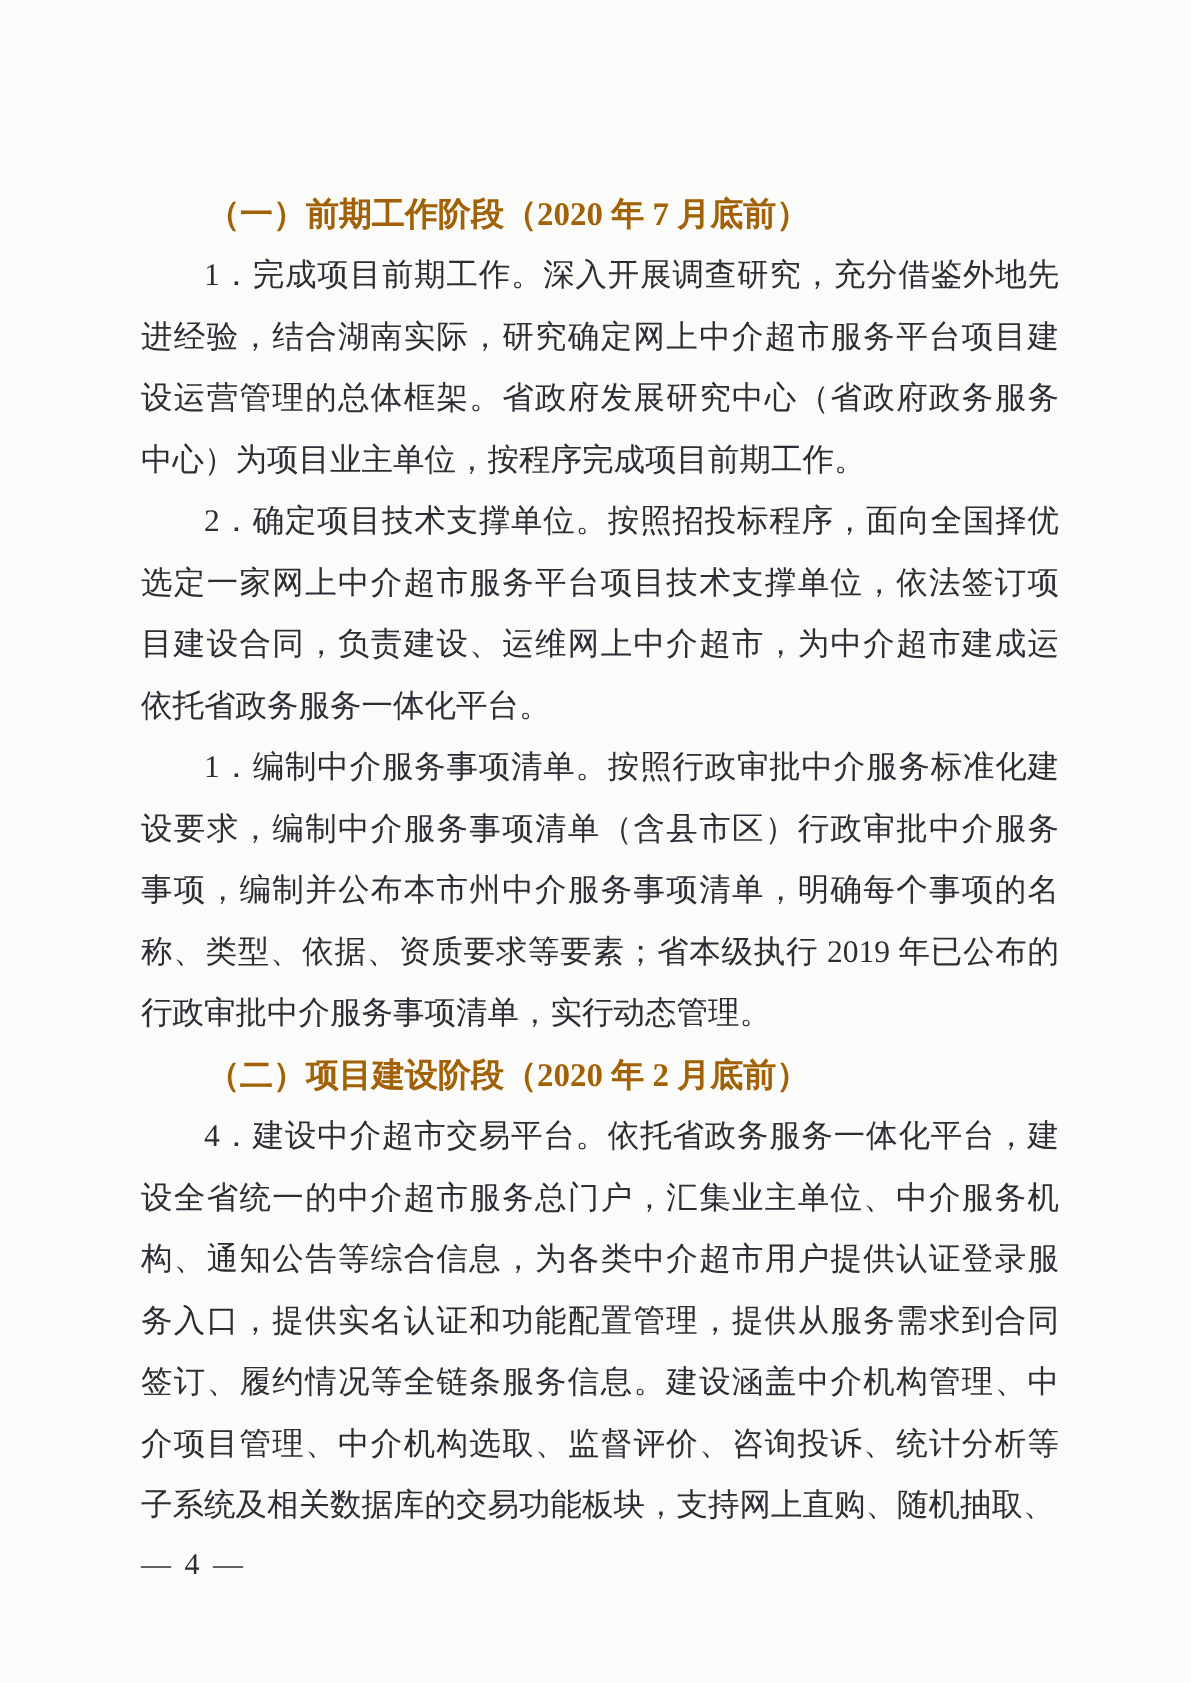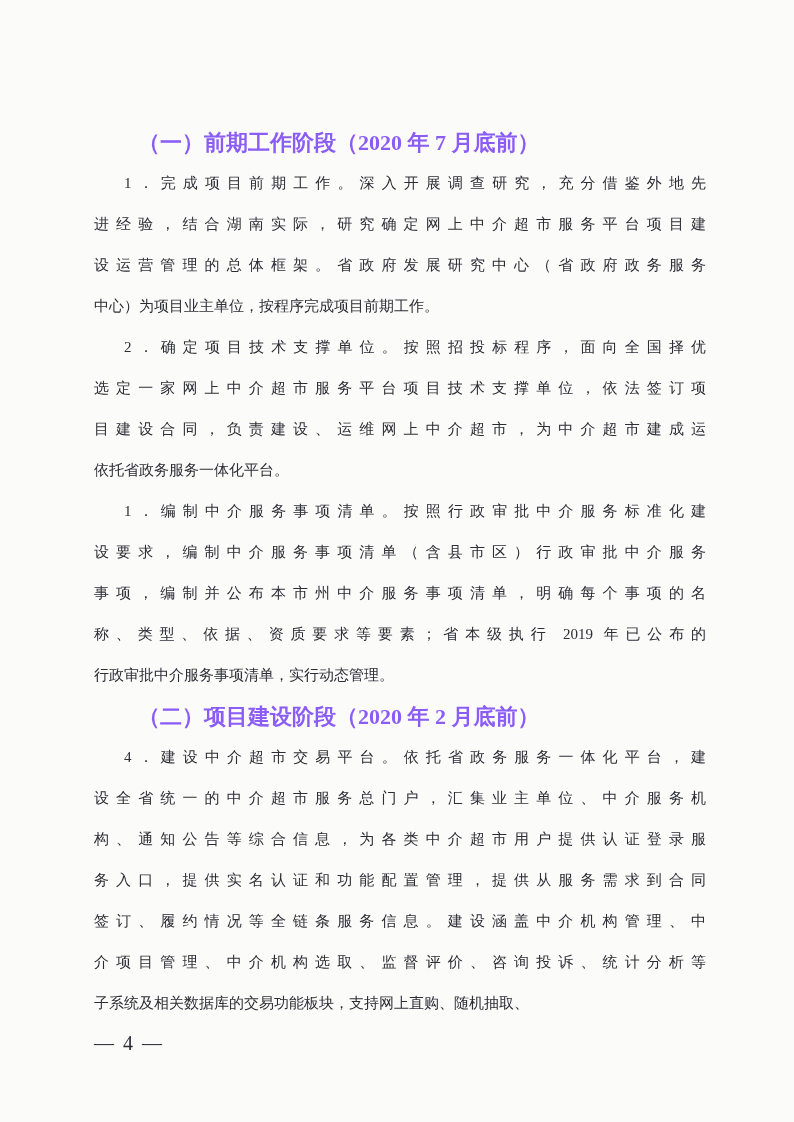--- a/index.html
+++ b/index.html
@@ -16,36 +16,36 @@
   }
   .content {
     position: absolute;
     left: 94px;
     top: 122px;
     width: 612px;
   }
   .line {
     height: 41px;
     line-height: 41px;
-    font-size: 15px;
+    font-size: 21px;
     color: #2d2d36;
     text-align: justify;
     white-space: normal;
     letter-spacing: 0;
   }
   .line.first {
     text-indent: 2em;
   }
   .line.fill {
     text-align-last: justify;
   }
   .line.heading {
     font-weight: bold;
     font-size: 22px;
-    color: #8b5cf6;
+    color: #a16207;
     text-align: left;
     text-align-last: left;
   }
   .footer {
     position: absolute;
     left: 94px;
     top: 1028px;
     height: 30px;
     line-height: 30px;
     font-size: 20px;

